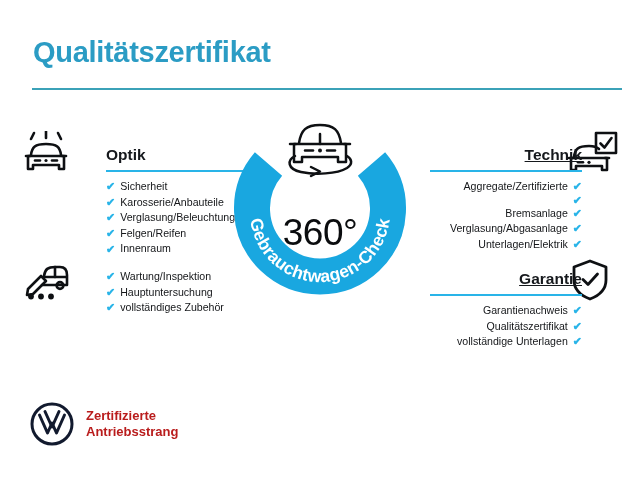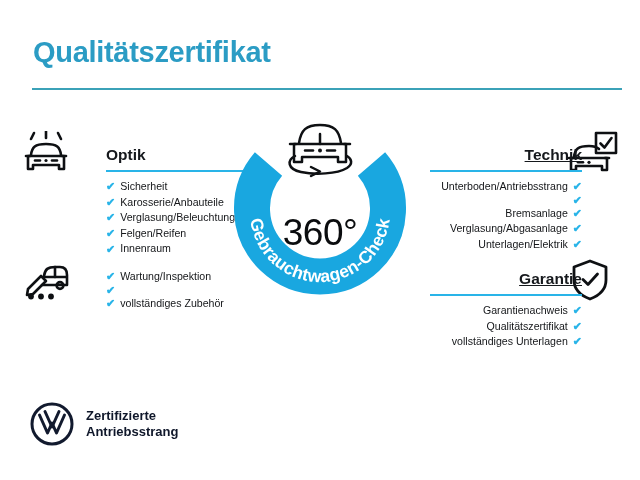--- a/index.html
+++ b/index.html
@@ -119,21 +119,21 @@
   #brand {
     position:absolute;
     left:30px; top:402px;
     display:flex;
     align-items:center;
   }
   #brand-text {
     margin-left:12px;
     font-size:13px;
     font-weight:bold;
-    color:#0f172a;
+    color:#b91c1c;
     line-height:16px;
     white-space:nowrap;
   }
 </style>
 </head>
 <body>
 
 <div id="page">
 
   <div id="page-title">Qualitätszertifikat</div>
@@ -225,36 +225,37 @@
   </div>
 
   <div class="section left" id="sec-wartung">
     <ul class="items">
       <li class="item">
           <span class="check">✔</span>
           <span>Wartung/Inspektion</span>
         </li>
       <li class="item">
           <span class="check">✔</span>
+          <span>Hauptuntersuchung</span>
         </li>
       <li class="item">
           <span class="check">✔</span>
           <span>vollständiges Zubehör</span>
         </li>
     </ul>
   </div>
 
   <div class="section right" id="sec-technik">
     <div class="sec-head">
       <div class="sec-title">Technik</div>
       <div class="sec-rule"></div>
     </div>
     <ul class="items">
       <li class="item">
-          <span>Unterboden/Antriebsstrang</span>
+          <span>Aggregate/Zertifizierte</span>
           <span class="check">✔</span>
         </li>
       <li class="item">
           <span class="check">✔</span>
         </li>
       <li class="item">
           <span>Bremsanlage</span>
           <span class="check">✔</span>
         </li>
       <li class="item">
@@ -276,21 +277,21 @@
     <ul class="items">
       <li class="item">
           <span>Garantienachweis</span>
           <span class="check">✔</span>
         </li>
       <li class="item">
           <span>Qualitätszertifikat</span>
           <span class="check">✔</span>
         </li>
       <li class="item">
-          <span>vollständiges Unterlagen</span>
+          <span>vollständige Unterlagen</span>
           <span class="check">✔</span>
         </li>
     </ul>
   </div>
 
   <div id="center-badge">
 
     <svg width="192" height="192" viewBox="0 0 192 192" style="position:absolute;left:0;top:0;">
       <defs>
         <path id="arcpath" d="M 26 96 A 70 70 0 0 0 166 96" fill="none"></path>

